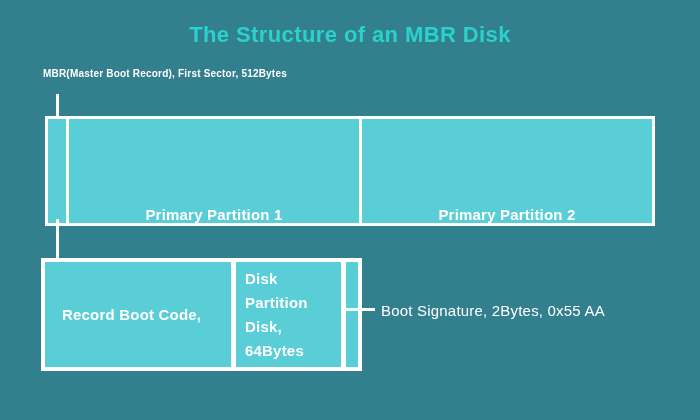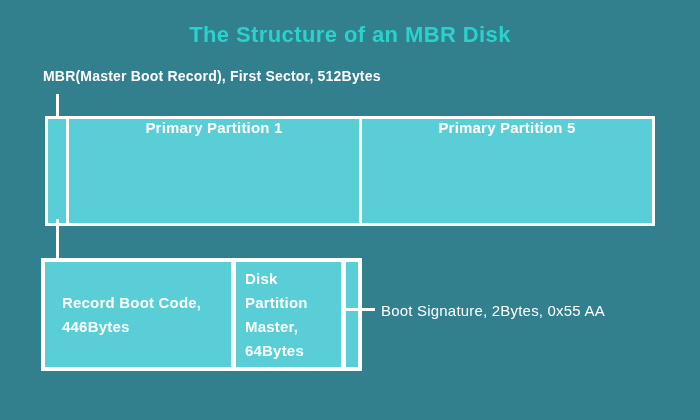--- a/index.html
+++ b/index.html
@@ -24,21 +24,21 @@
     text-align: center;
     font-size: 22px;
     font-weight: bold;
     letter-spacing: 0.4px;
     color: #2bd1cb;
   }
   .mbr-label {
     position: absolute;
     left: 43px;
     top: 68px;
-    font-size: 14px;
+    font-size: 10px;
     font-weight: bold;
     color: #ffffff;
     letter-spacing: 0.2px;
   }
   .vline {
     position: absolute;
     width: 3px;
     background: #ffffff;
   }
   .vline-a { left: 56px; top: 94px;  height: 29px; }
@@ -51,21 +51,21 @@
     height: 110px;
     background: #ffffff;
     box-sizing: border-box;
     padding: 3px;
     display: flex;
     gap: 3px;
   }
   .cell {
     background: #59ced7;
     display: flex;
-    align-items: flex-start;
+    align-items: flex-end;
     justify-content: center;
     color: #ffffff;
     font-size: 15px;
     font-weight: bold;
     letter-spacing: 0.2px;
   }
   .disk-bar .cell { flex: 1 1 0; }
   .disk-bar .cell.narrow { flex: 0 0 18px; }
   .mbr-group {
     position: absolute;
@@ -117,34 +117,33 @@
   <div class="mbr-label">MBR(Master Boot Record), First Sector, 512Bytes</div>
 
   <div class="vline vline-a"></div>
 
   <div class="disk-bar">
     <div class="cell narrow"></div>
     <div class="cell">
       <span>Primary Partition 1</span>
     </div>
     <div class="cell">
-      <span>Primary Partition 5</span>
+      <span>Primary Partition 2</span>
     </div>
   </div>
 
   <div class="vline vline-b"></div>
 
   <div class="mbr-group">
     <div class="cell mbc">
       <div>Record Boot Code,</div>
-      <div>446Bytes</div>
     </div>
     <div class="cell dpt">
       <div>Disk Partition</div>
-      <div>Master, 64Bytes</div>
+      <div>Disk, 64Bytes</div>
     </div>
     <div class="cell tiny"></div>
   </div>
 
   <div class="hline"></div>
 
   <div class="boot-label">Boot Signature, 2Bytes, 0x55 AA</div>
 
 </div>
 

